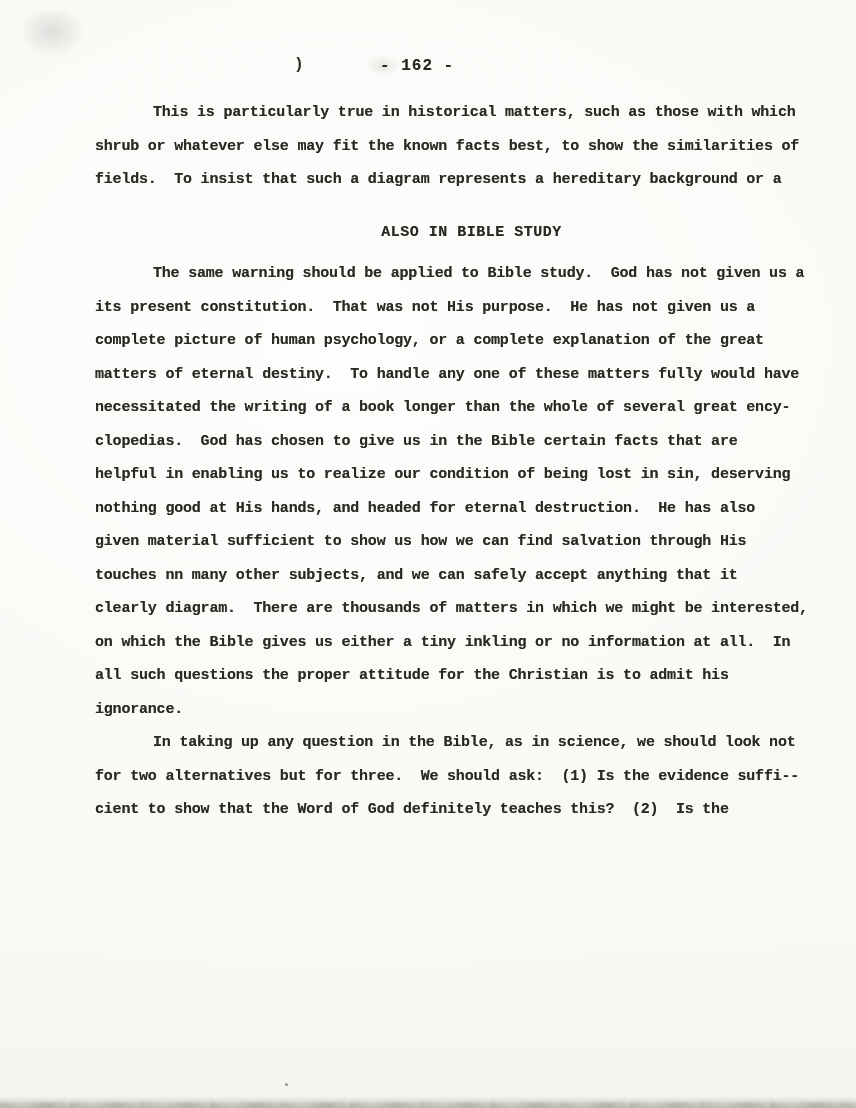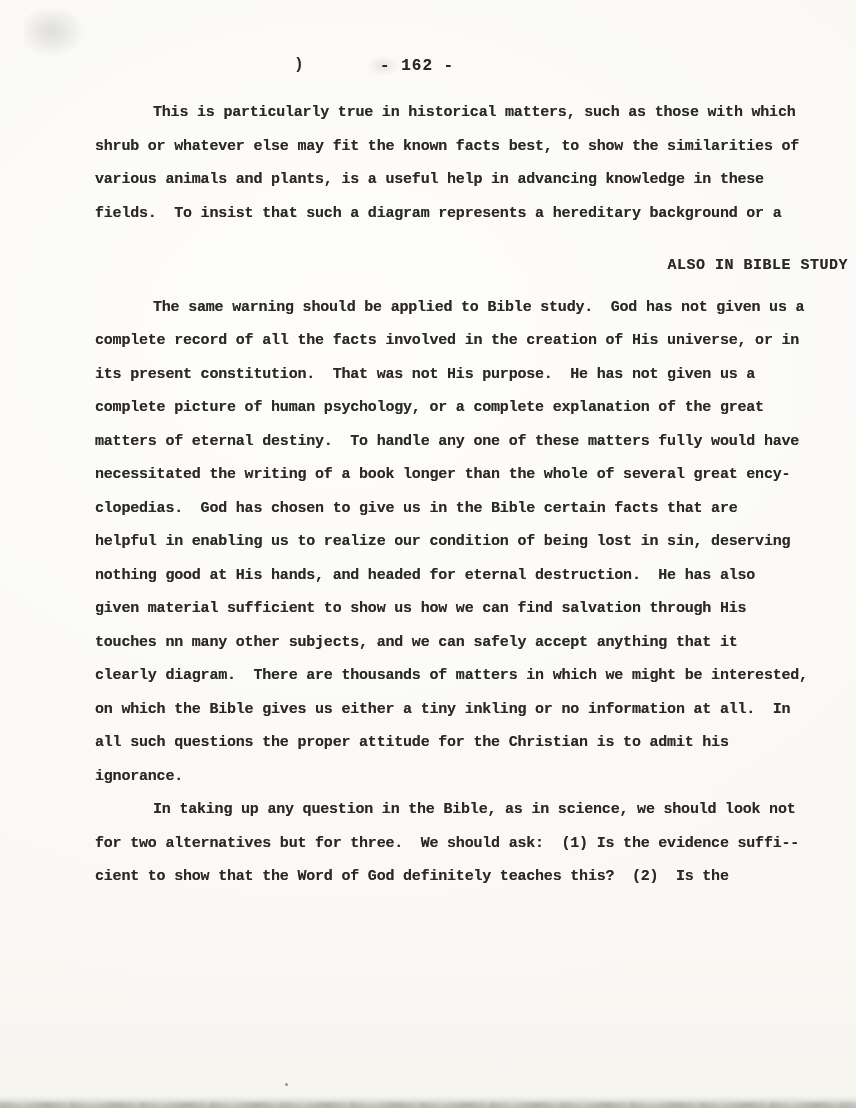--- a/index.html
+++ b/index.html
@@ -67,21 +67,21 @@
     letter-spacing: -0.2px;
     color: #2b2924;
     text-shadow: 0 0 0.6px rgba(43,41,36,0.55);
   }
   .line.indent { padding-left: 58px; }
   .heading {
     height: 33.5px;
     line-height: 33.5px;
     font-size: 15px;
     font-weight: 700;
-    text-align: right;
+    text-align: center;
     margin-top: 19px;
     margin-bottom: 8px;
     letter-spacing: 0.5px;
     text-shadow: 0 0 0.6px rgba(43,41,36,0.55);
   }
   .scan-edge-bottom {
     position: absolute;
     left: 0; right: 0; bottom: 0;
     height: 12px;
     background:
@@ -114,27 +114,25 @@
 
   <div class="header-row">
     <span class="stray-mark">)</span>
     <span class="page-number">- 162 -</span>
   </div>
 
   <div class="content">
       <div class="paragraph">
         <div class="line indent">This is particularly true in historical matters, such as those with which</div>
         <div class="line">shrub or whatever else may fit the known facts best, to show the similarities of</div>
-        <div class="line">various animals and plants, is a useful help in advancing knowledge in these</div>
         <div class="line">fields.  To insist that such a diagram represents a hereditary background or a</div>
       </div>
       <div class="heading">ALSO IN BIBLE STUDY</div>
       <div class="paragraph">
         <div class="line indent">The same warning should be applied to Bible study.  God has not given us a</div>
-        <div class="line">complete record of all the facts involved in the creation of His universe, or in</div>
         <div class="line">its present constitution.  That was not His purpose.  He has not given us a</div>
         <div class="line">complete picture of human psychology, or a complete explanation of the great</div>
         <div class="line">matters of eternal destiny.  To handle any one of these matters fully would have</div>
         <div class="line">necessitated the writing of a book longer than the whole of several great ency-</div>
         <div class="line">clopedias.  God has chosen to give us in the Bible certain facts that are</div>
         <div class="line">helpful in enabling us to realize our condition of being lost in sin, deserving</div>
         <div class="line">nothing good at His hands, and headed for eternal destruction.  He has also</div>
         <div class="line">given material sufficient to show us how we can find salvation through His</div>
         <div class="line">touches nn many other subjects, and we can safely accept anything that it</div>
         <div class="line">clearly diagram.  There are thousands of matters in which we might be interested,</div>

